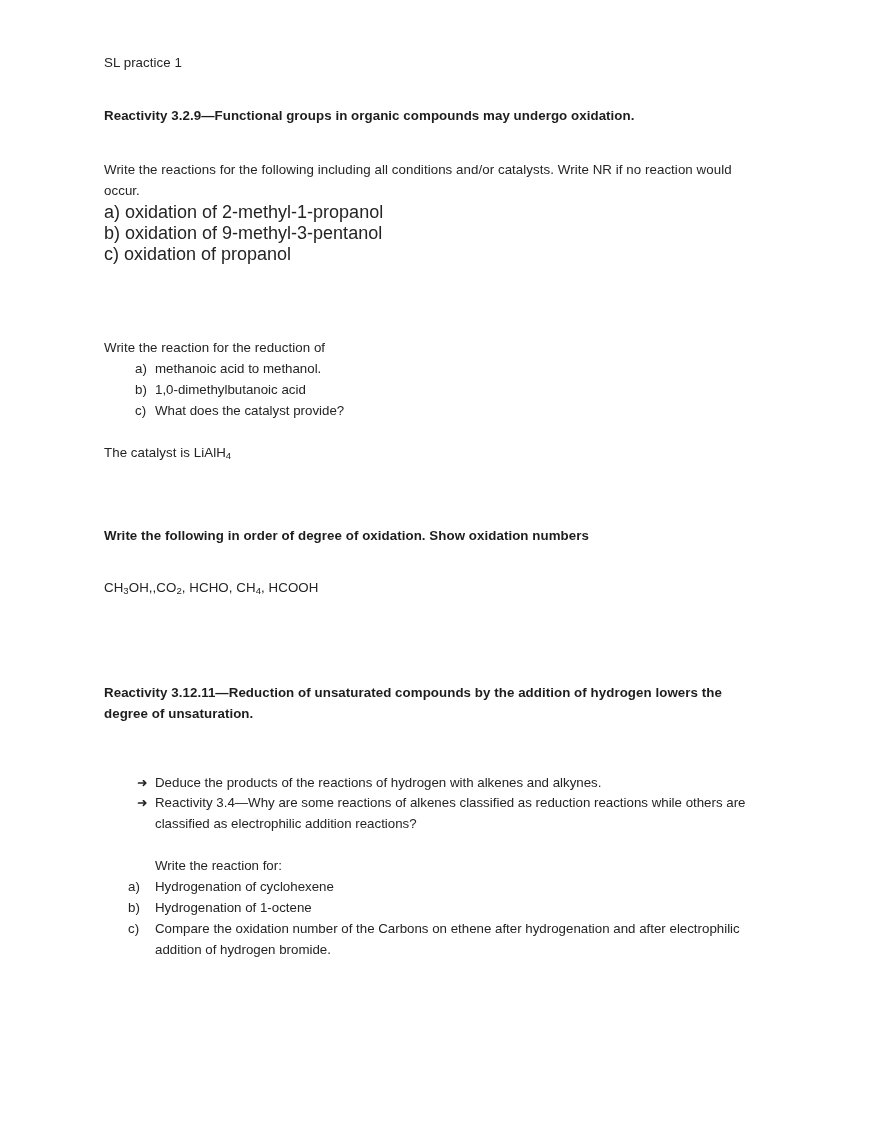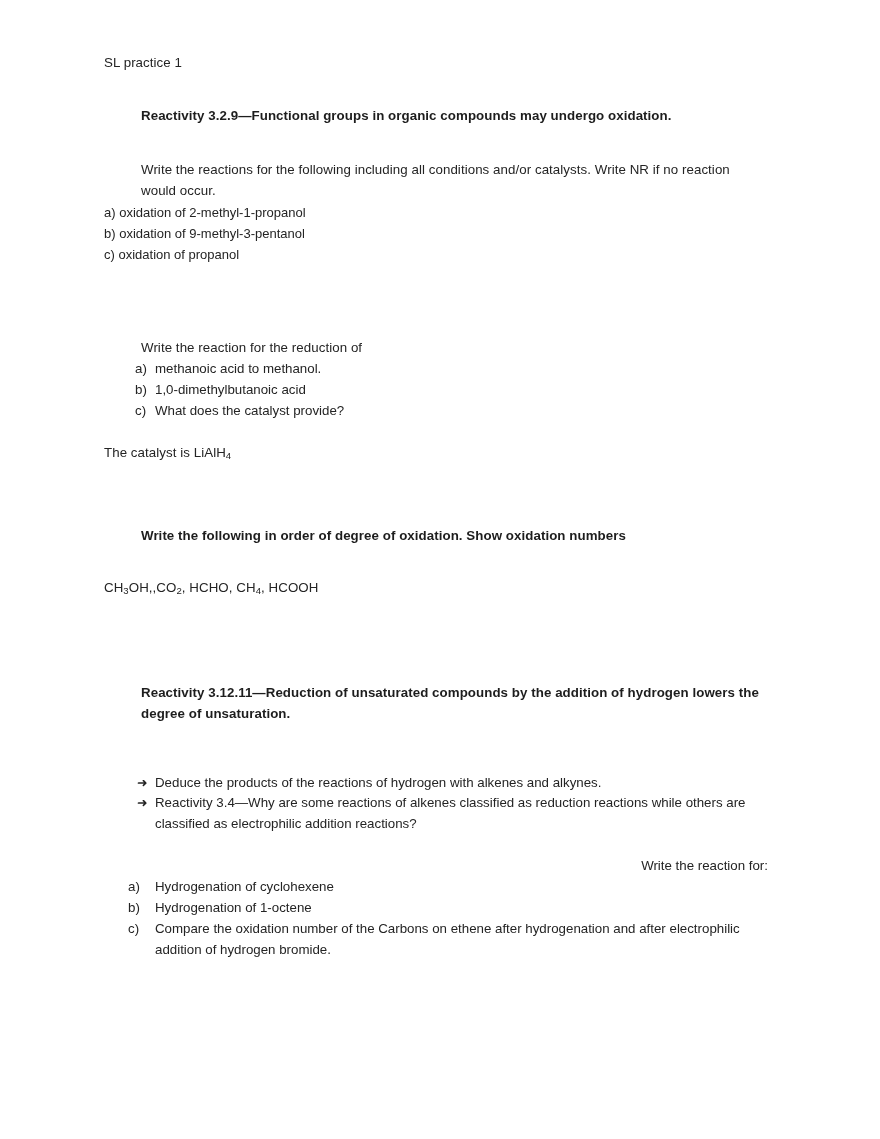--- a/index.html
+++ b/index.html
@@ -32,39 +32,38 @@
     line-height: 21px;
     color: #242424;
     letter-spacing: 0.005em;
     white-space: normal;
   }
   .para {
     font-size: 13.3px;
     line-height: 21.5px;
     color: #242424;
     letter-spacing: 0.005em;
-    margin-left: 37px;
   }
   .bold {
     font-weight: bold;
     color: #1d1d1d;
   }
   
   .gap-title   { height: 32px; }
   .gap-head    { height: 32px; }
   .gap-after-list { height: 40px; }
   .gap-sm      { height: 21px; }
   .gap-med     { height: 30px; }
   .gap-lg      { height: 48px; }
   .gap-xl      { height: 62px; }
   .gap-xxl     { height: 84px; }
 
   
   .flush-item {
-    font-size: 13px;
+    font-size: 18px;
     line-height: 21px;
     color: #242424;
   }
 
   
   .alpha-list {
     list-style: none;
     margin: 0;
     padding: 0;
   }
@@ -110,21 +109,20 @@
     left: 33px;
     top: 0;
     font-size: 12.5px;
     color: #242424;
   }
   .sub-indent {
     padding-left: 51px;
     font-size: 13.3px;
     line-height: 21px;
     color: #242424;
-    text-align: right;
   }
   sub {
     font-size: 0.72em;
     vertical-align: -0.22em;
     line-height: 0;
   }
 </style>
 </head>
 <body>
 

